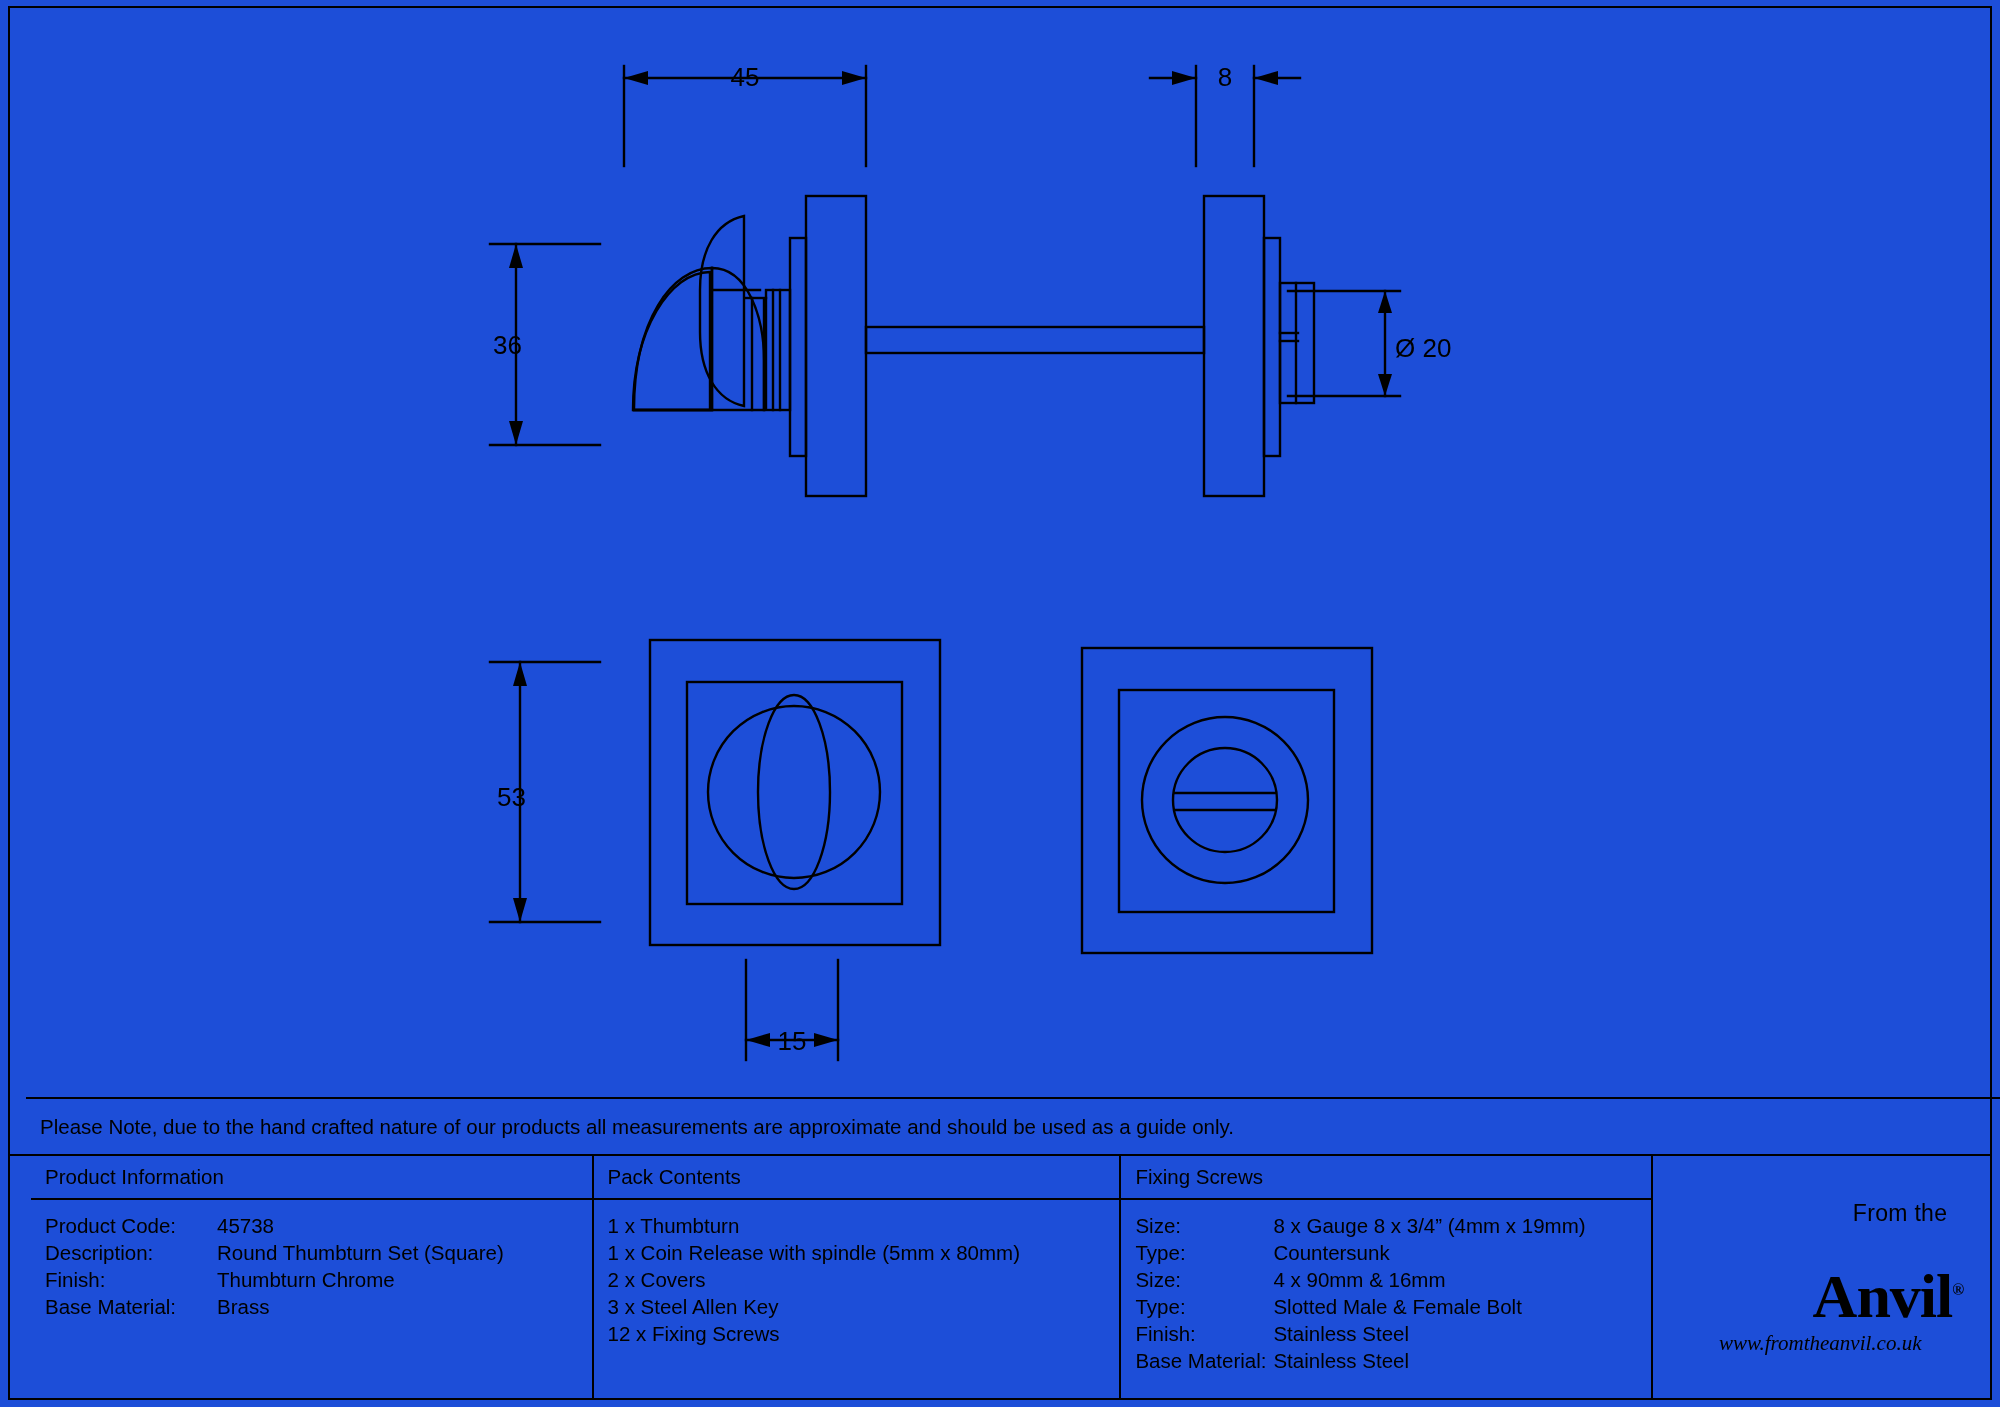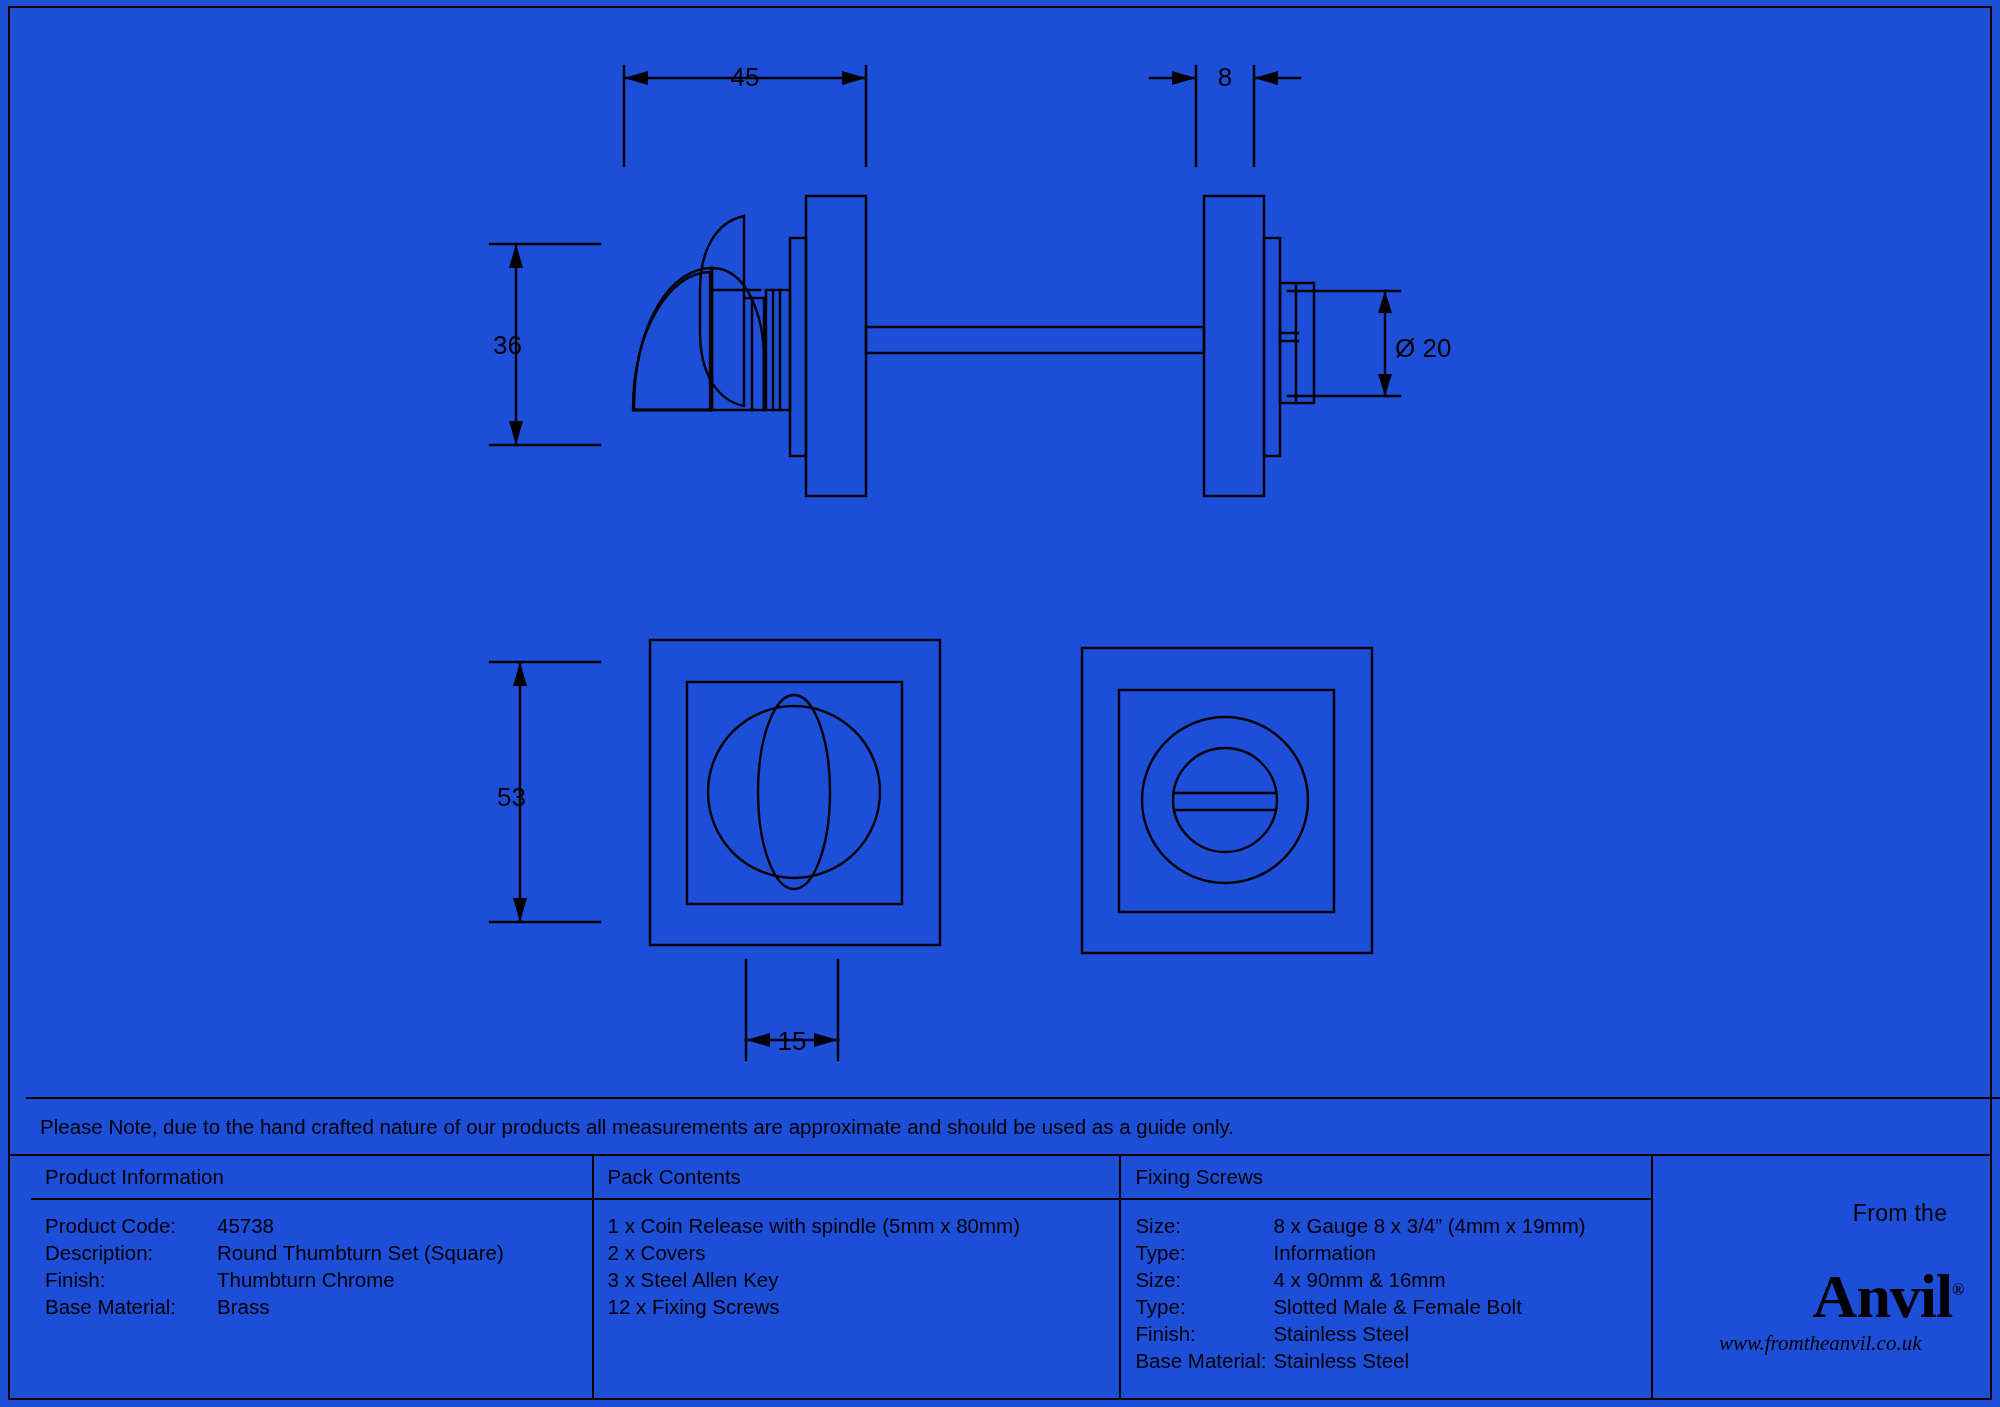--- a/index.html
+++ b/index.html
@@ -264,37 +264,38 @@
         <div class="kv">
           <span class="k">Base Material:</span>
           <span class="v">Brass</span>
         </div>
       </div>
     </div>
 
     <div class="col c2">
       <div class="col-head">Pack Contents</div>
       <div class="col-body">
+        <div class="list-line">1 x Thumbturn</div>
         <div class="list-line">1 x Coin Release with spindle (5mm x 80mm)</div>
         <div class="list-line">2 x Covers</div>
         <div class="list-line">3 x Steel Allen Key</div>
         <div class="list-line">12 x Fixing Screws</div>
       </div>
     </div>
 
     <div class="col c3">
       <div class="col-head">Fixing Screws</div>
       <div class="col-body">
         <div class="kv kv-fix">
           <span class="k">Size:</span>
           <span class="v">8 x Gauge 8 x 3/4” (4mm x 19mm)</span>
         </div>
         <div class="kv kv-fix">
           <span class="k">Type:</span>
-          <span class="v">Information</span>
+          <span class="v">Countersunk</span>
         </div>
         <div class="kv kv-fix">
           <span class="k">Size:</span>
           <span class="v">4 x 90mm &amp; 16mm</span>
         </div>
         <div class="kv kv-fix">
           <span class="k">Type:</span>
           <span class="v">Slotted Male &amp; Female Bolt</span>
         </div>
         <div class="kv kv-fix">

